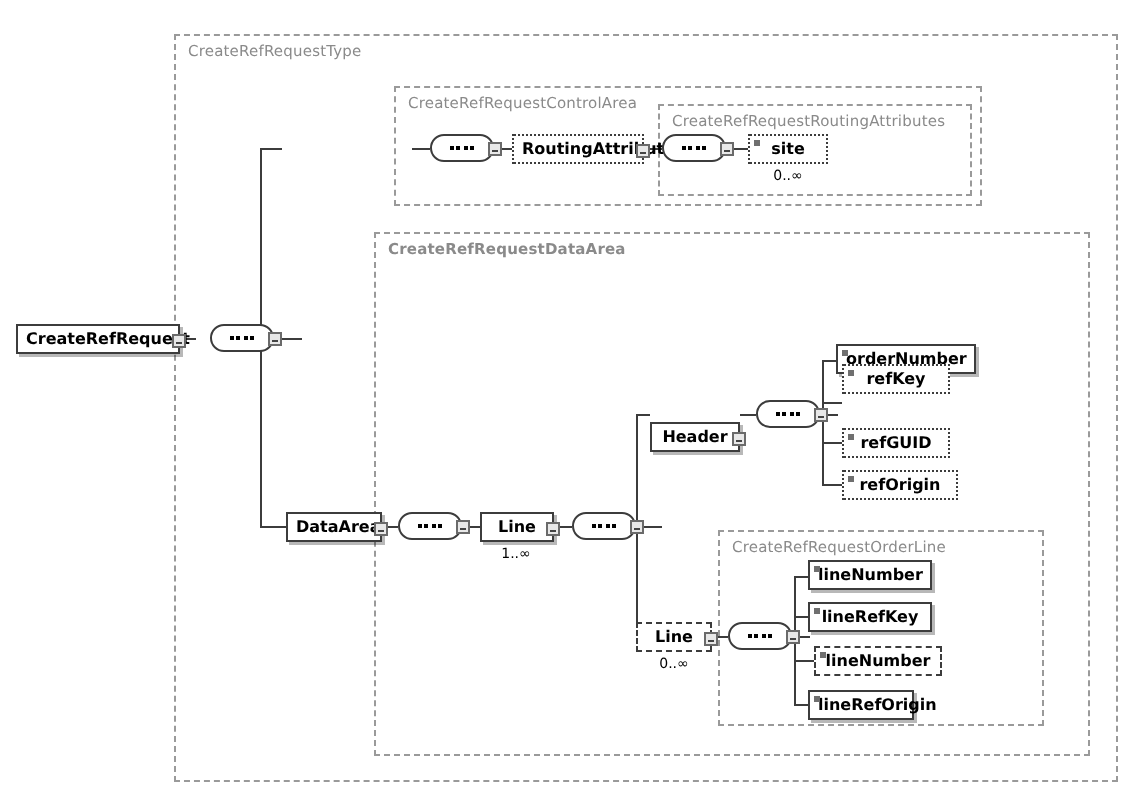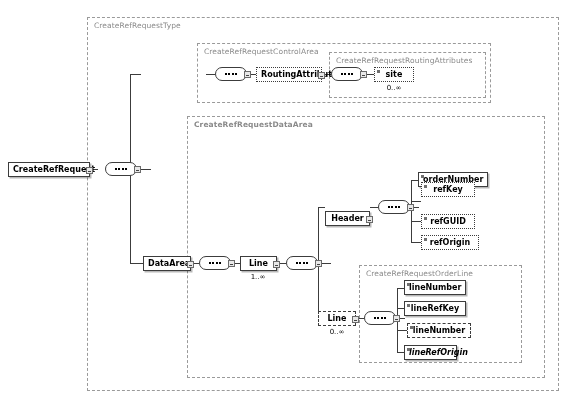--- a/index.html
+++ b/index.html
@@ -264,18 +264,18 @@
     <span>lineNumber</span>
   </div>
   <div class="node solid attr" style="left:404px;top:301px;width:62px;">
     <span class="attrmark"></span>
     <span>lineRefKey</span>
   </div>
   <div class="node dashed attr" style="left:407px;top:323px;width:64px;">
     <span class="attrmark"></span>
     <span>lineNumber</span>
   </div>
-  <div class="node solid attr" style="left:404px;top:345px;width:53px;font-style:italic;">
+  <div class="node solid attr" style="left:404px;top:345px;width:53px;">
     <span class="attrmark"></span>
     <span>lineRefOrigin</span>
   </div>
 
 </div>
 
 </body></html>

